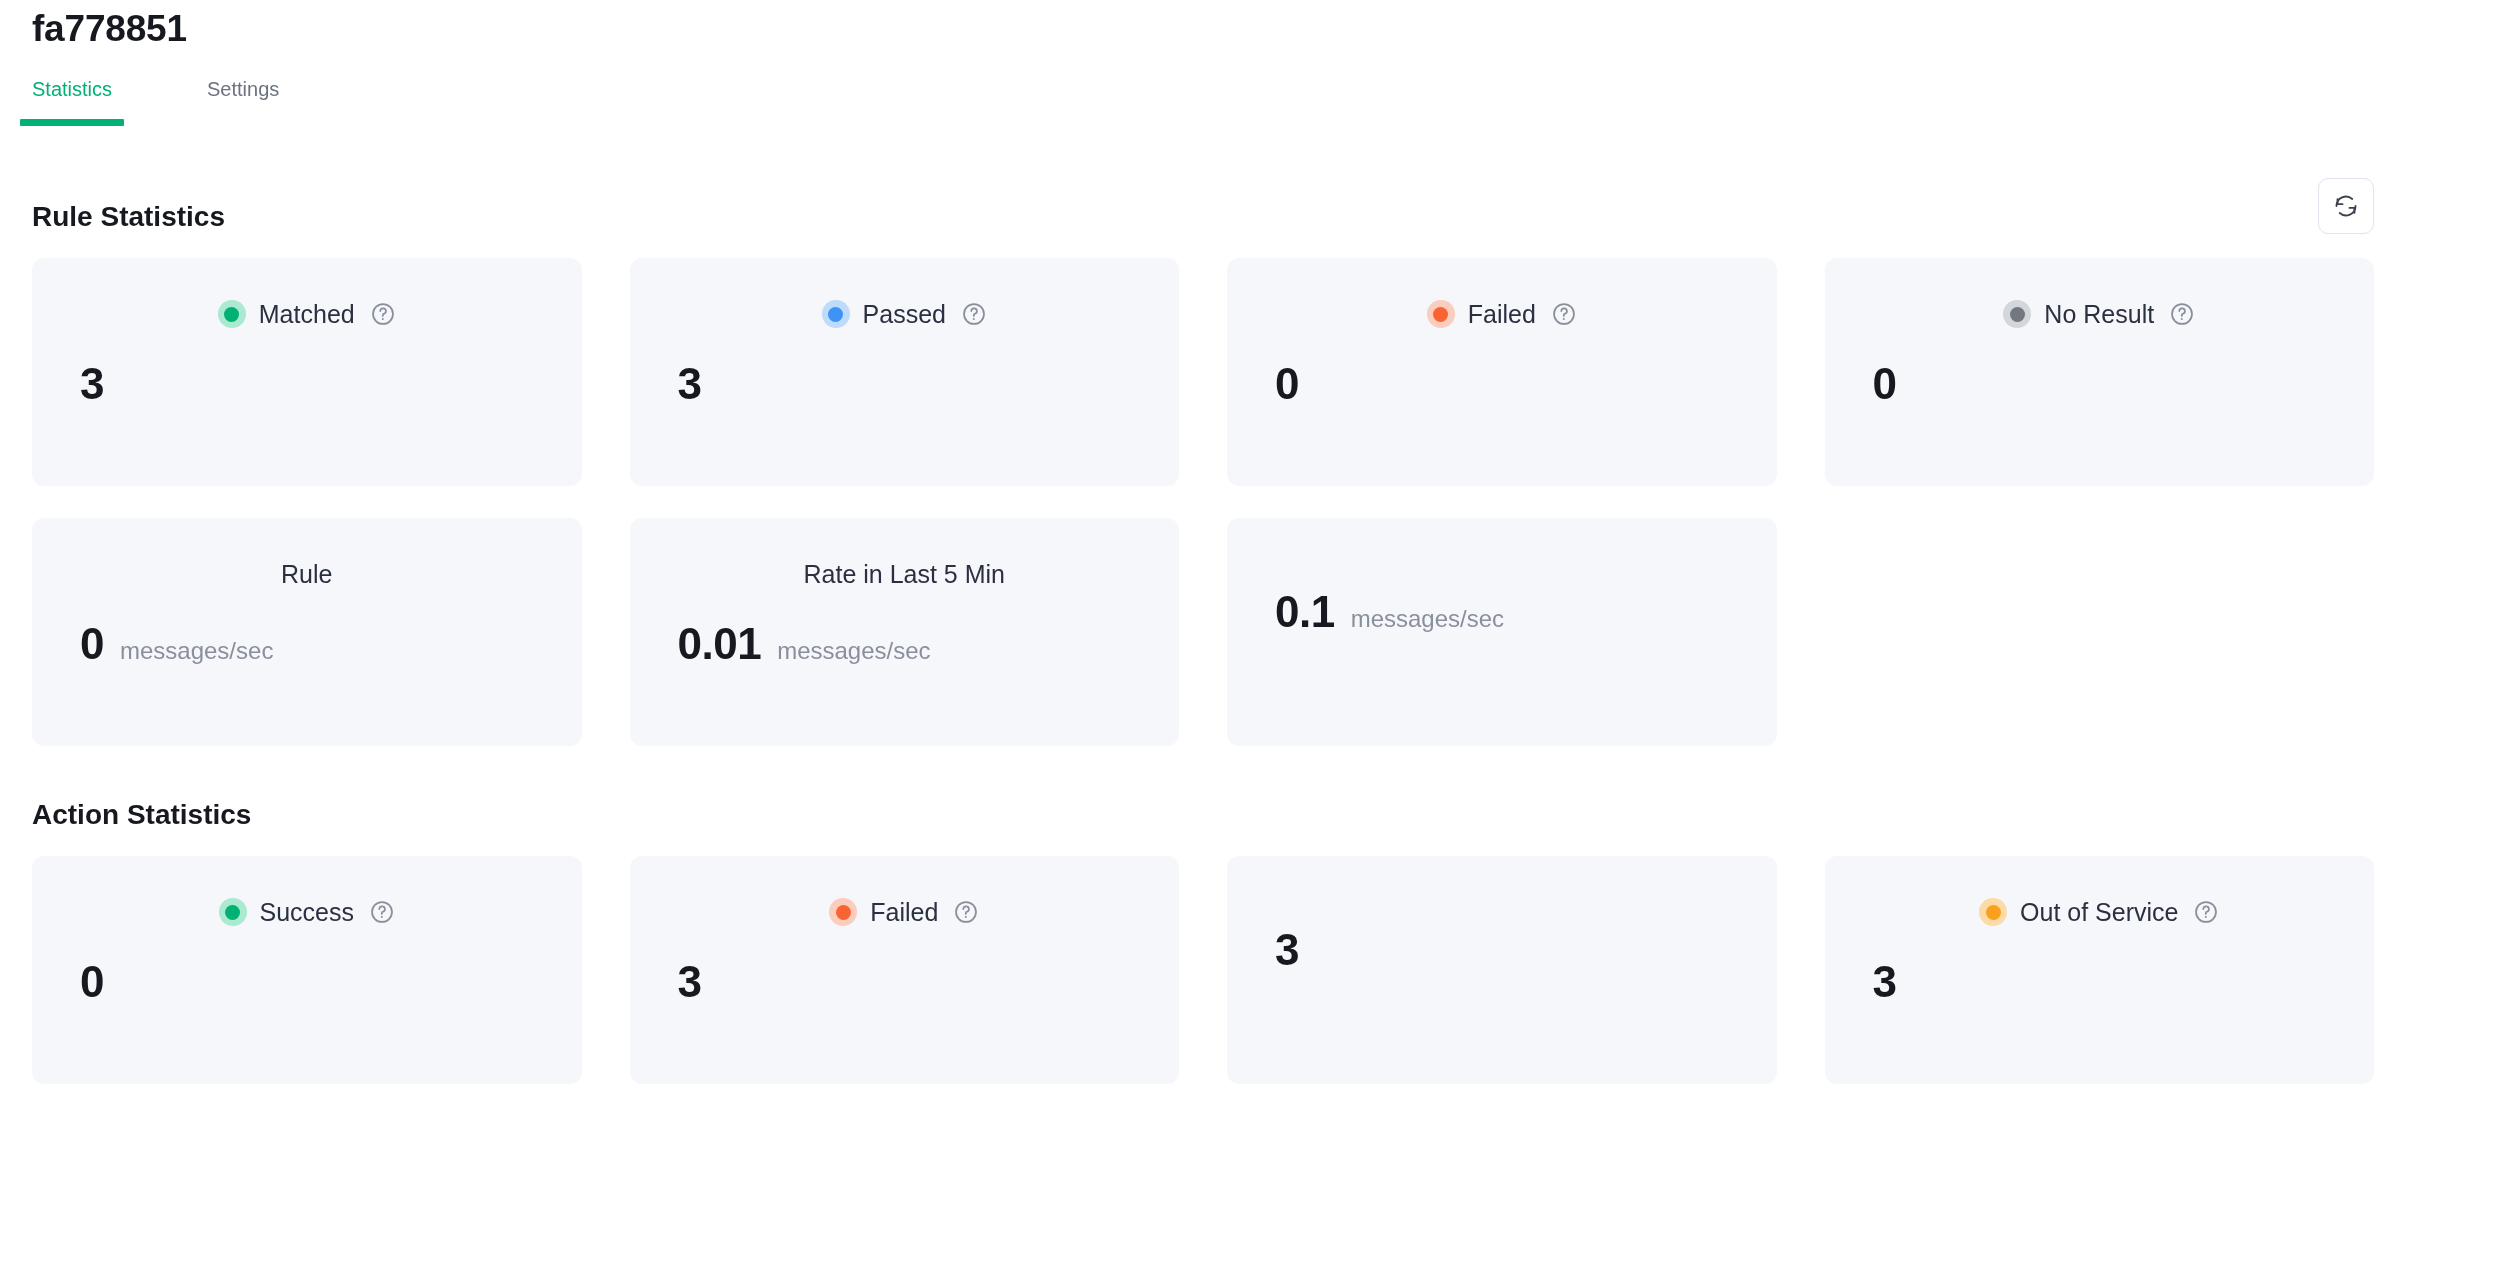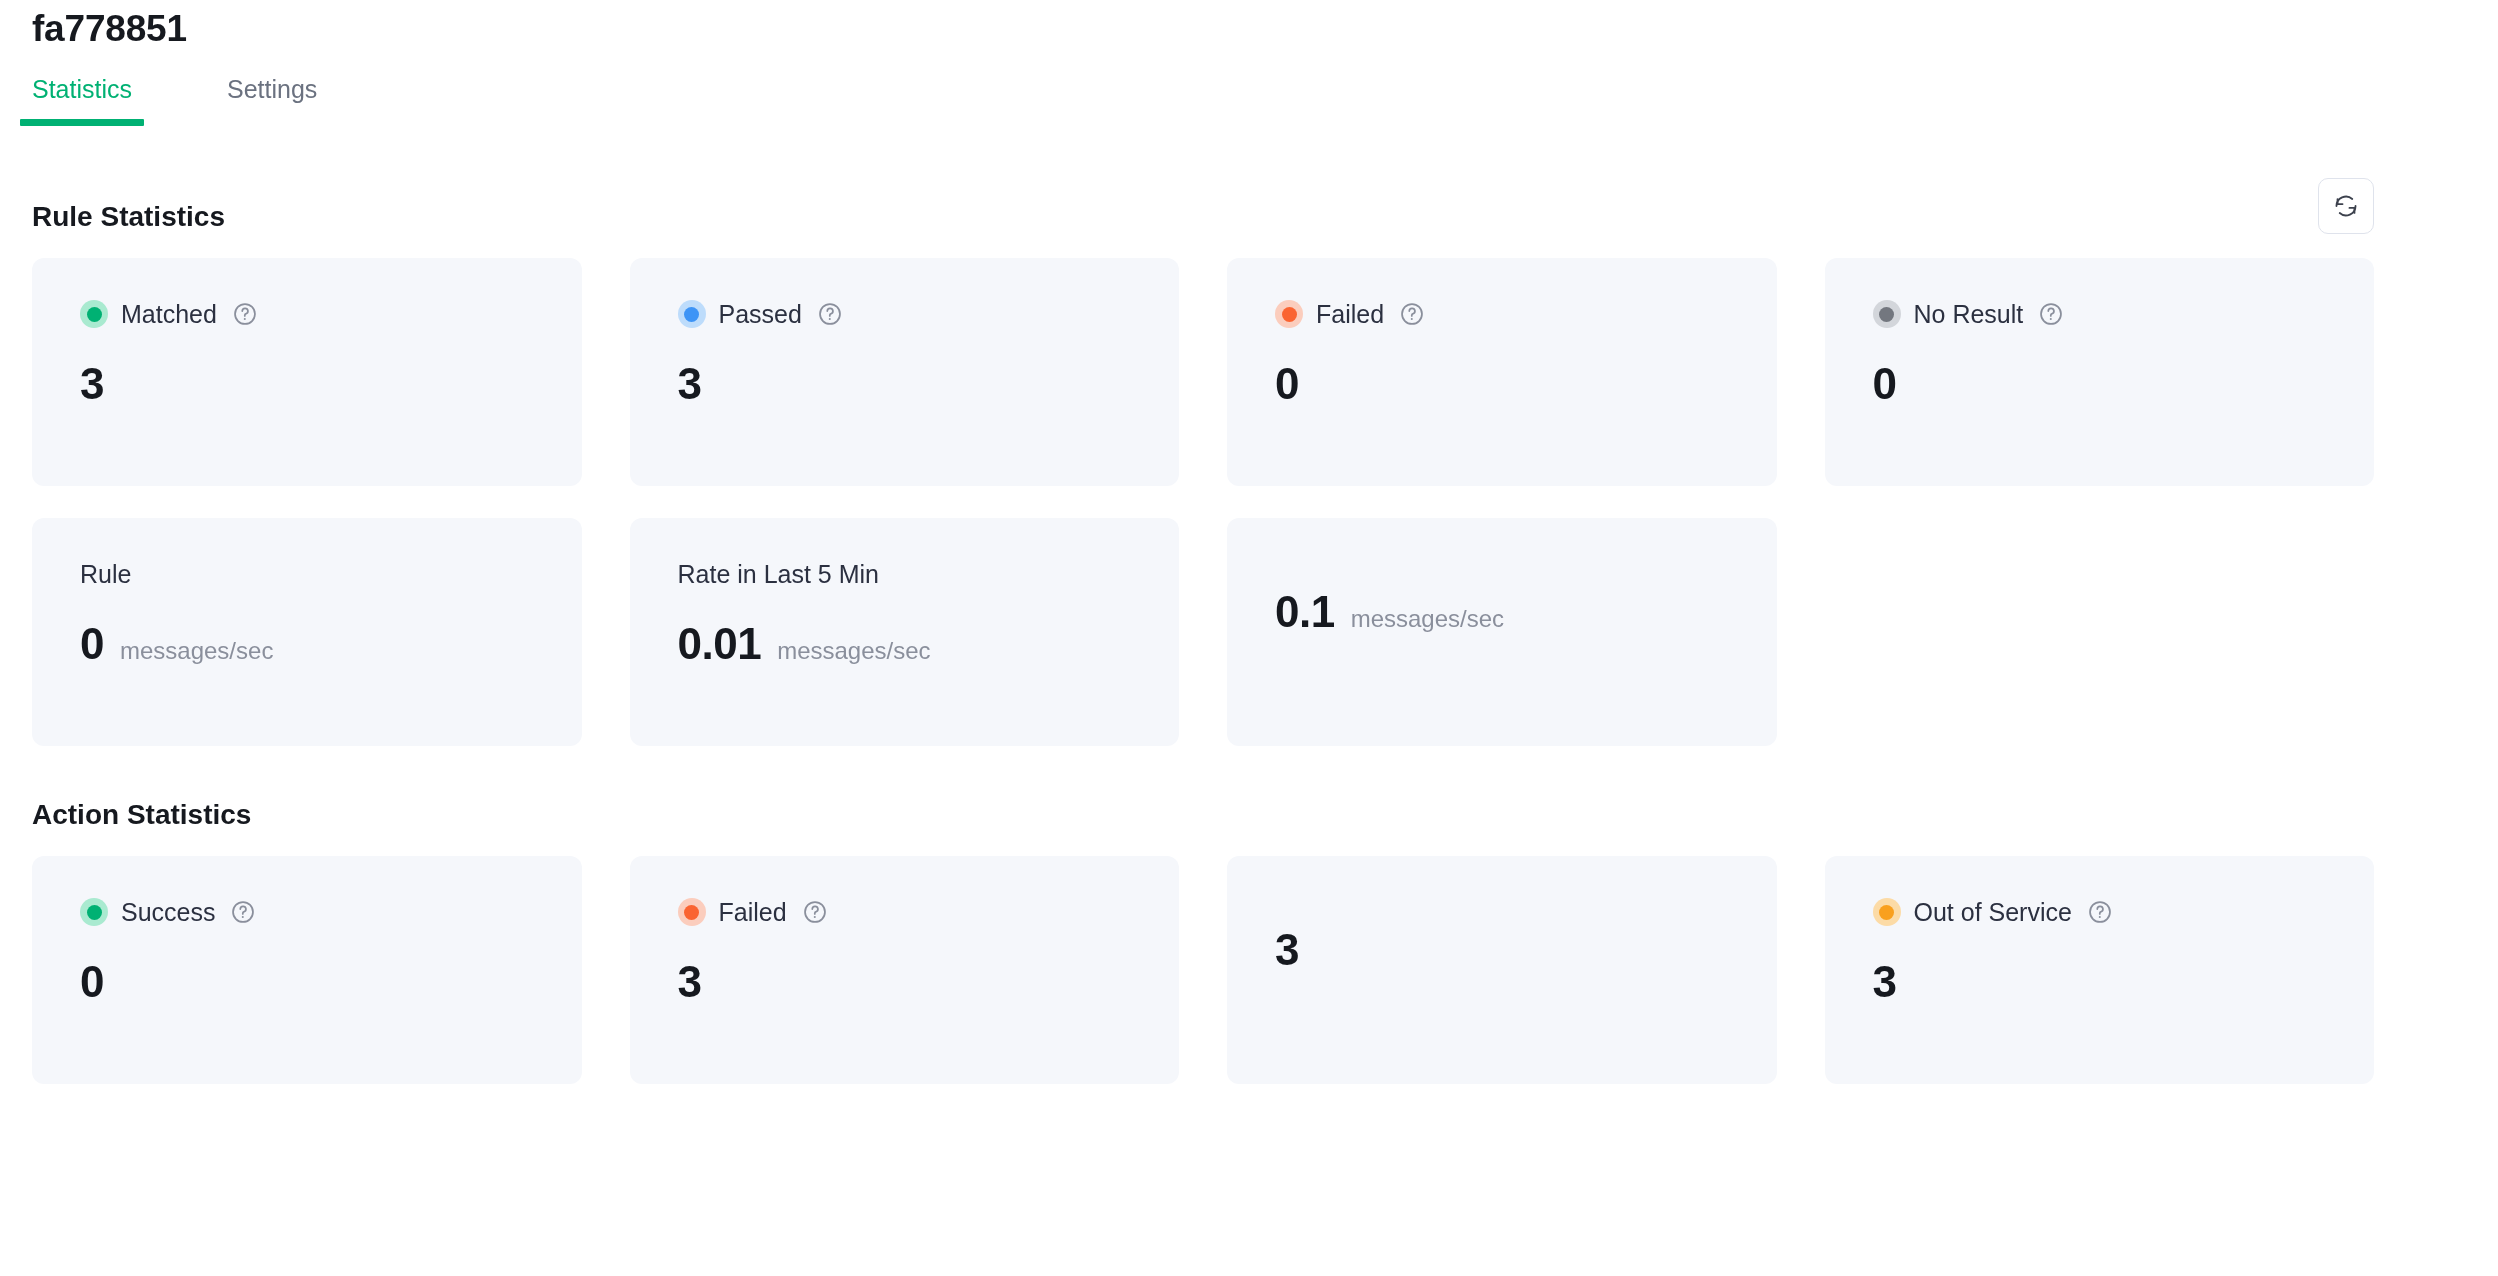--- a/index.html
+++ b/index.html
@@ -35,21 +35,21 @@
     margin-top: 22px;
     height: 66px;
   }
   .tabs {
     display: flex;
     align-items: flex-start;
     gap: 0;
     height: 56px;
   }
   .tab {
-    font-size: 25px;
+    font-size: 20px;
     line-height: 30px;
     color: #6b7280;
     padding: 0 0 22px 0;
     margin-right: 95px;
     cursor: pointer;
     position: relative;
     background: none;
     border: none;
     font-family: inherit;
   }
@@ -117,20 +117,21 @@
     height: 228px;
     padding: 40px 48px 0 48px;
   }
   .card.empty { background: transparent; }
 
   .card-head {
     display: flex;
     align-items: center;
     gap: 13px;
     height: 32px;
+    justify-content: center;
   }
   .dot-wrap {
     width: 28px;
     height: 28px;
     border-radius: 50%;
     display: flex;
     align-items: center;
     justify-content: center;
     flex: none;
   }

